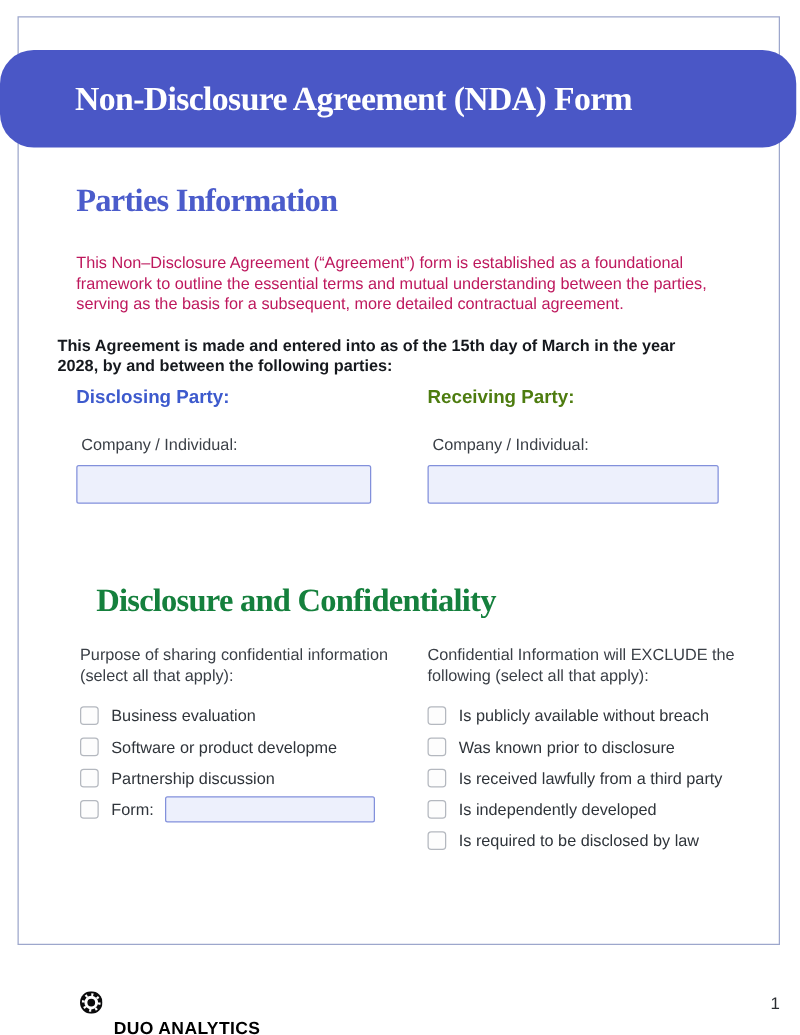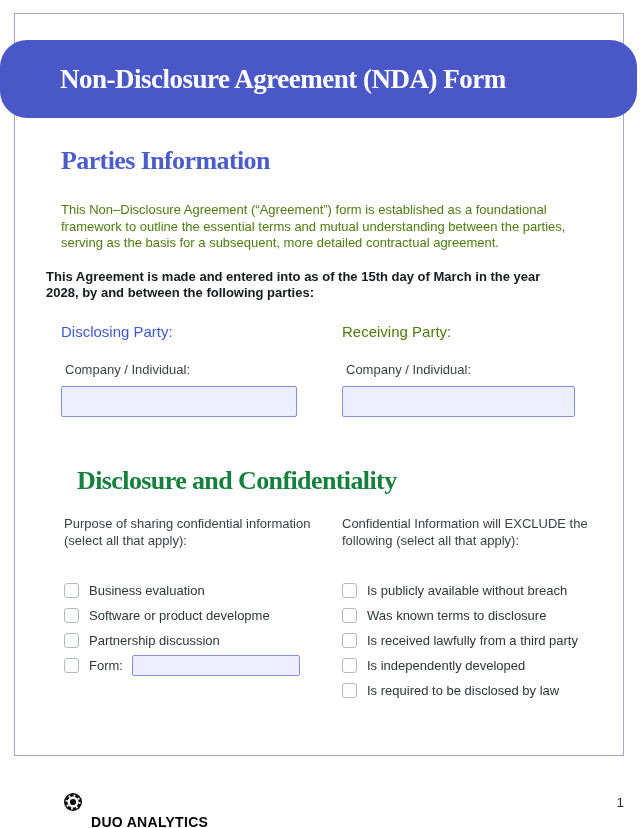--- a/index.html
+++ b/index.html
@@ -57,21 +57,21 @@
   #parties-heading { position: absolute; left: 61px; top: 146px; }
   #disclosure-heading { position: absolute; left: 61px; top: 466px; }
 
   #intro {
     position: absolute;
     left: 61px;
     top: 189px;
     width: 527px;
     font-size: 13px;
     line-height: 16.5px;
-    color: #4d7c0f;
+    color: #be185d;
   }
   #statement {
     position: absolute;
     left: 46px;
     top: 256px;
     width: 527px;
     font-size: 13px;
     font-weight: bold;
     line-height: 16px;
     color: #16191E;
@@ -81,22 +81,21 @@
   #parties-grid {
     position: absolute;
     left: 61px;
     top: 309px;
     display: flex;
   }
   .party-col { width: 236px; }
   .party-col.right { margin-left: 45px; width: 233px; }
   .party-heading {
     font-size: 15px;
-    font-weight: normal;
-    margin-top: 14px;
+    font-weight: bold;
   }
   .company-label {
     margin-top: 22px;
     padding-left: 4px;
     font-size: 13px;
     color: #3A3F46;
   }
   .party-input {
     display: block;
     margin-top: 9px;
@@ -117,21 +116,21 @@
     display: flex;
   }
   .opt-col { width: 278px; }
   .opt-col.right { width: 282px; }
   .opt-label {
     font-size: 13px;
     line-height: 16.5px;
     color: #3A3F46;
     max-width: 248px;
   }
-  .check-list { margin-top: 29px; }
+  .check-list { margin-top: 11px; }
   .check-row {
     display: flex;
     align-items: center;
     height: 25px;
   }
   .checkbox {
     width: 13px;
     height: 13px;
     flex: none;
     background: #FDFDFD;
@@ -249,21 +248,21 @@
     <div class="opt-label">Confidential Information will EXCLUDE the following (select all that apply):</div>
     <div class="check-list">
 
         <div class="check-row">
           <span class="checkbox"></span>
           <span class="check-label">Is publicly available without breach</span>
         </div>
 
         <div class="check-row">
           <span class="checkbox"></span>
-          <span class="check-label">Was known terms to disclosure</span>
+          <span class="check-label">Was known prior to disclosure</span>
         </div>
 
         <div class="check-row">
           <span class="checkbox"></span>
           <span class="check-label">Is received lawfully from a third party</span>
         </div>
 
         <div class="check-row">
           <span class="checkbox"></span>
           <span class="check-label">Is independently developed</span>

